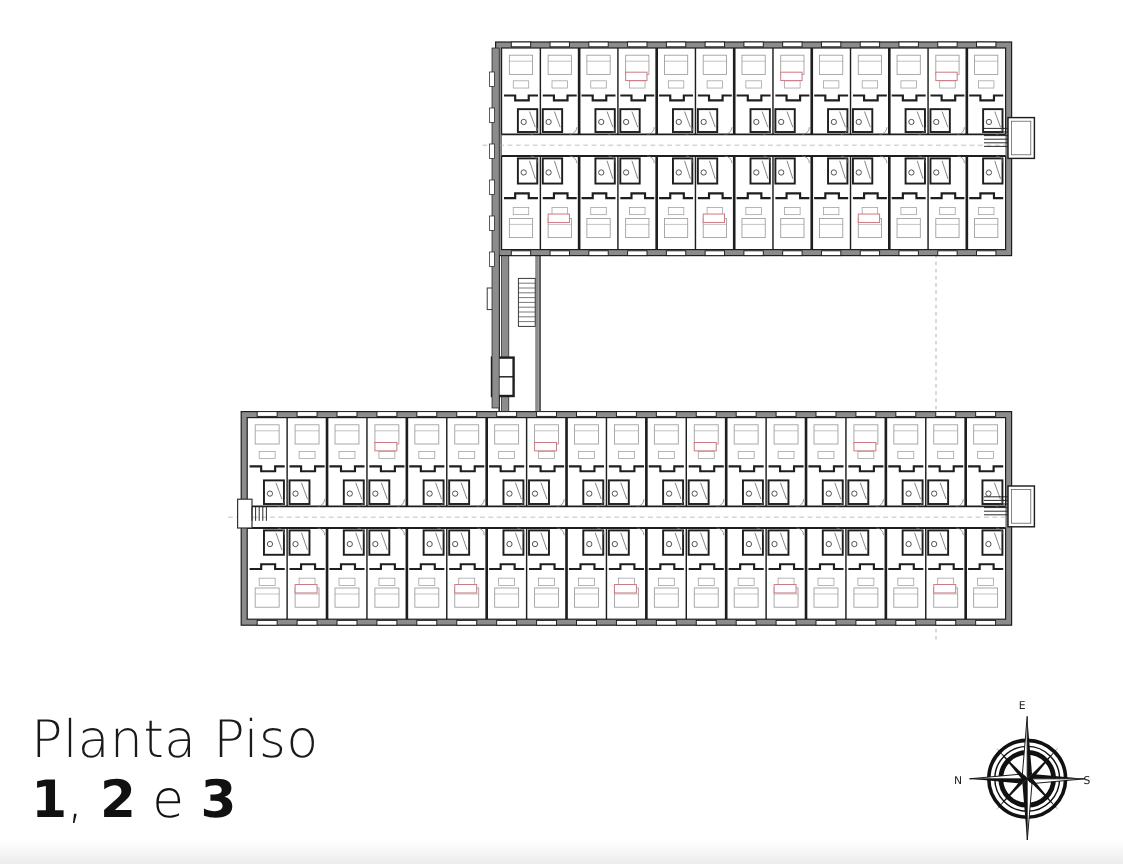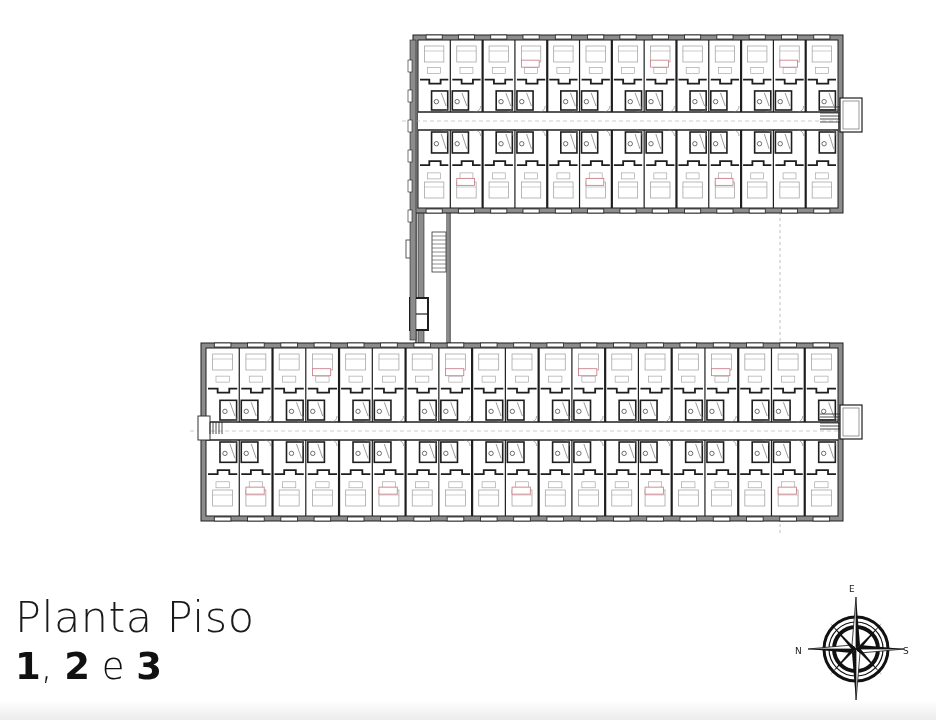--- a/index.html
+++ b/index.html
@@ -1,20 +1,20 @@
 <!DOCTYPE html>
 <html><head>
 <meta charset="utf-8">
 <style>
   html,body{margin:0;padding:0;background:#ffffff;}
   body{width:936px;height:720px;position:relative;overflow:hidden;font-family:"DejaVu Sans",sans-serif;}
   #plan{position:absolute;left:0;top:0;width:936px;height:560px;}
-  .title-block{position:absolute;left:15px;top:594px;}
+  .title-block{position:absolute;left:26px;top:594px;}
   .title-line1{font-family:"DejaVu Sans",sans-serif;font-size:43px;font-weight:300;color:#1a1a1a;letter-spacing:0.5px;line-height:46px;}
-  .title-line2{font-family:"DejaVu Sans",sans-serif;font-size:37px;color:#111;line-height:50px;margin-top:2px;white-space:nowrap;}
+  .title-line2{font-family:"DejaVu Sans",sans-serif;font-size:43px;color:#111;line-height:50px;margin-top:2px;white-space:nowrap;}
   .title-line2 .b{font-weight:700;}
   .title-line2 .n{font-weight:300;}
   .compass{position:absolute;left:795px;top:584px;width:125px;height:130px;}
   .compass-label{position:absolute;font-size:9px;color:#222;font-family:"DejaVu Sans",sans-serif;}
   .bottom-fade{position:absolute;left:0;top:700px;width:936px;height:20px;background:linear-gradient(#ffffff,#ececec);}
 </style>
 </head>
 <body>
 
 <svg id="plan" viewBox="0 0 936 560" xmlns="http://www.w3.org/2000/svg">

